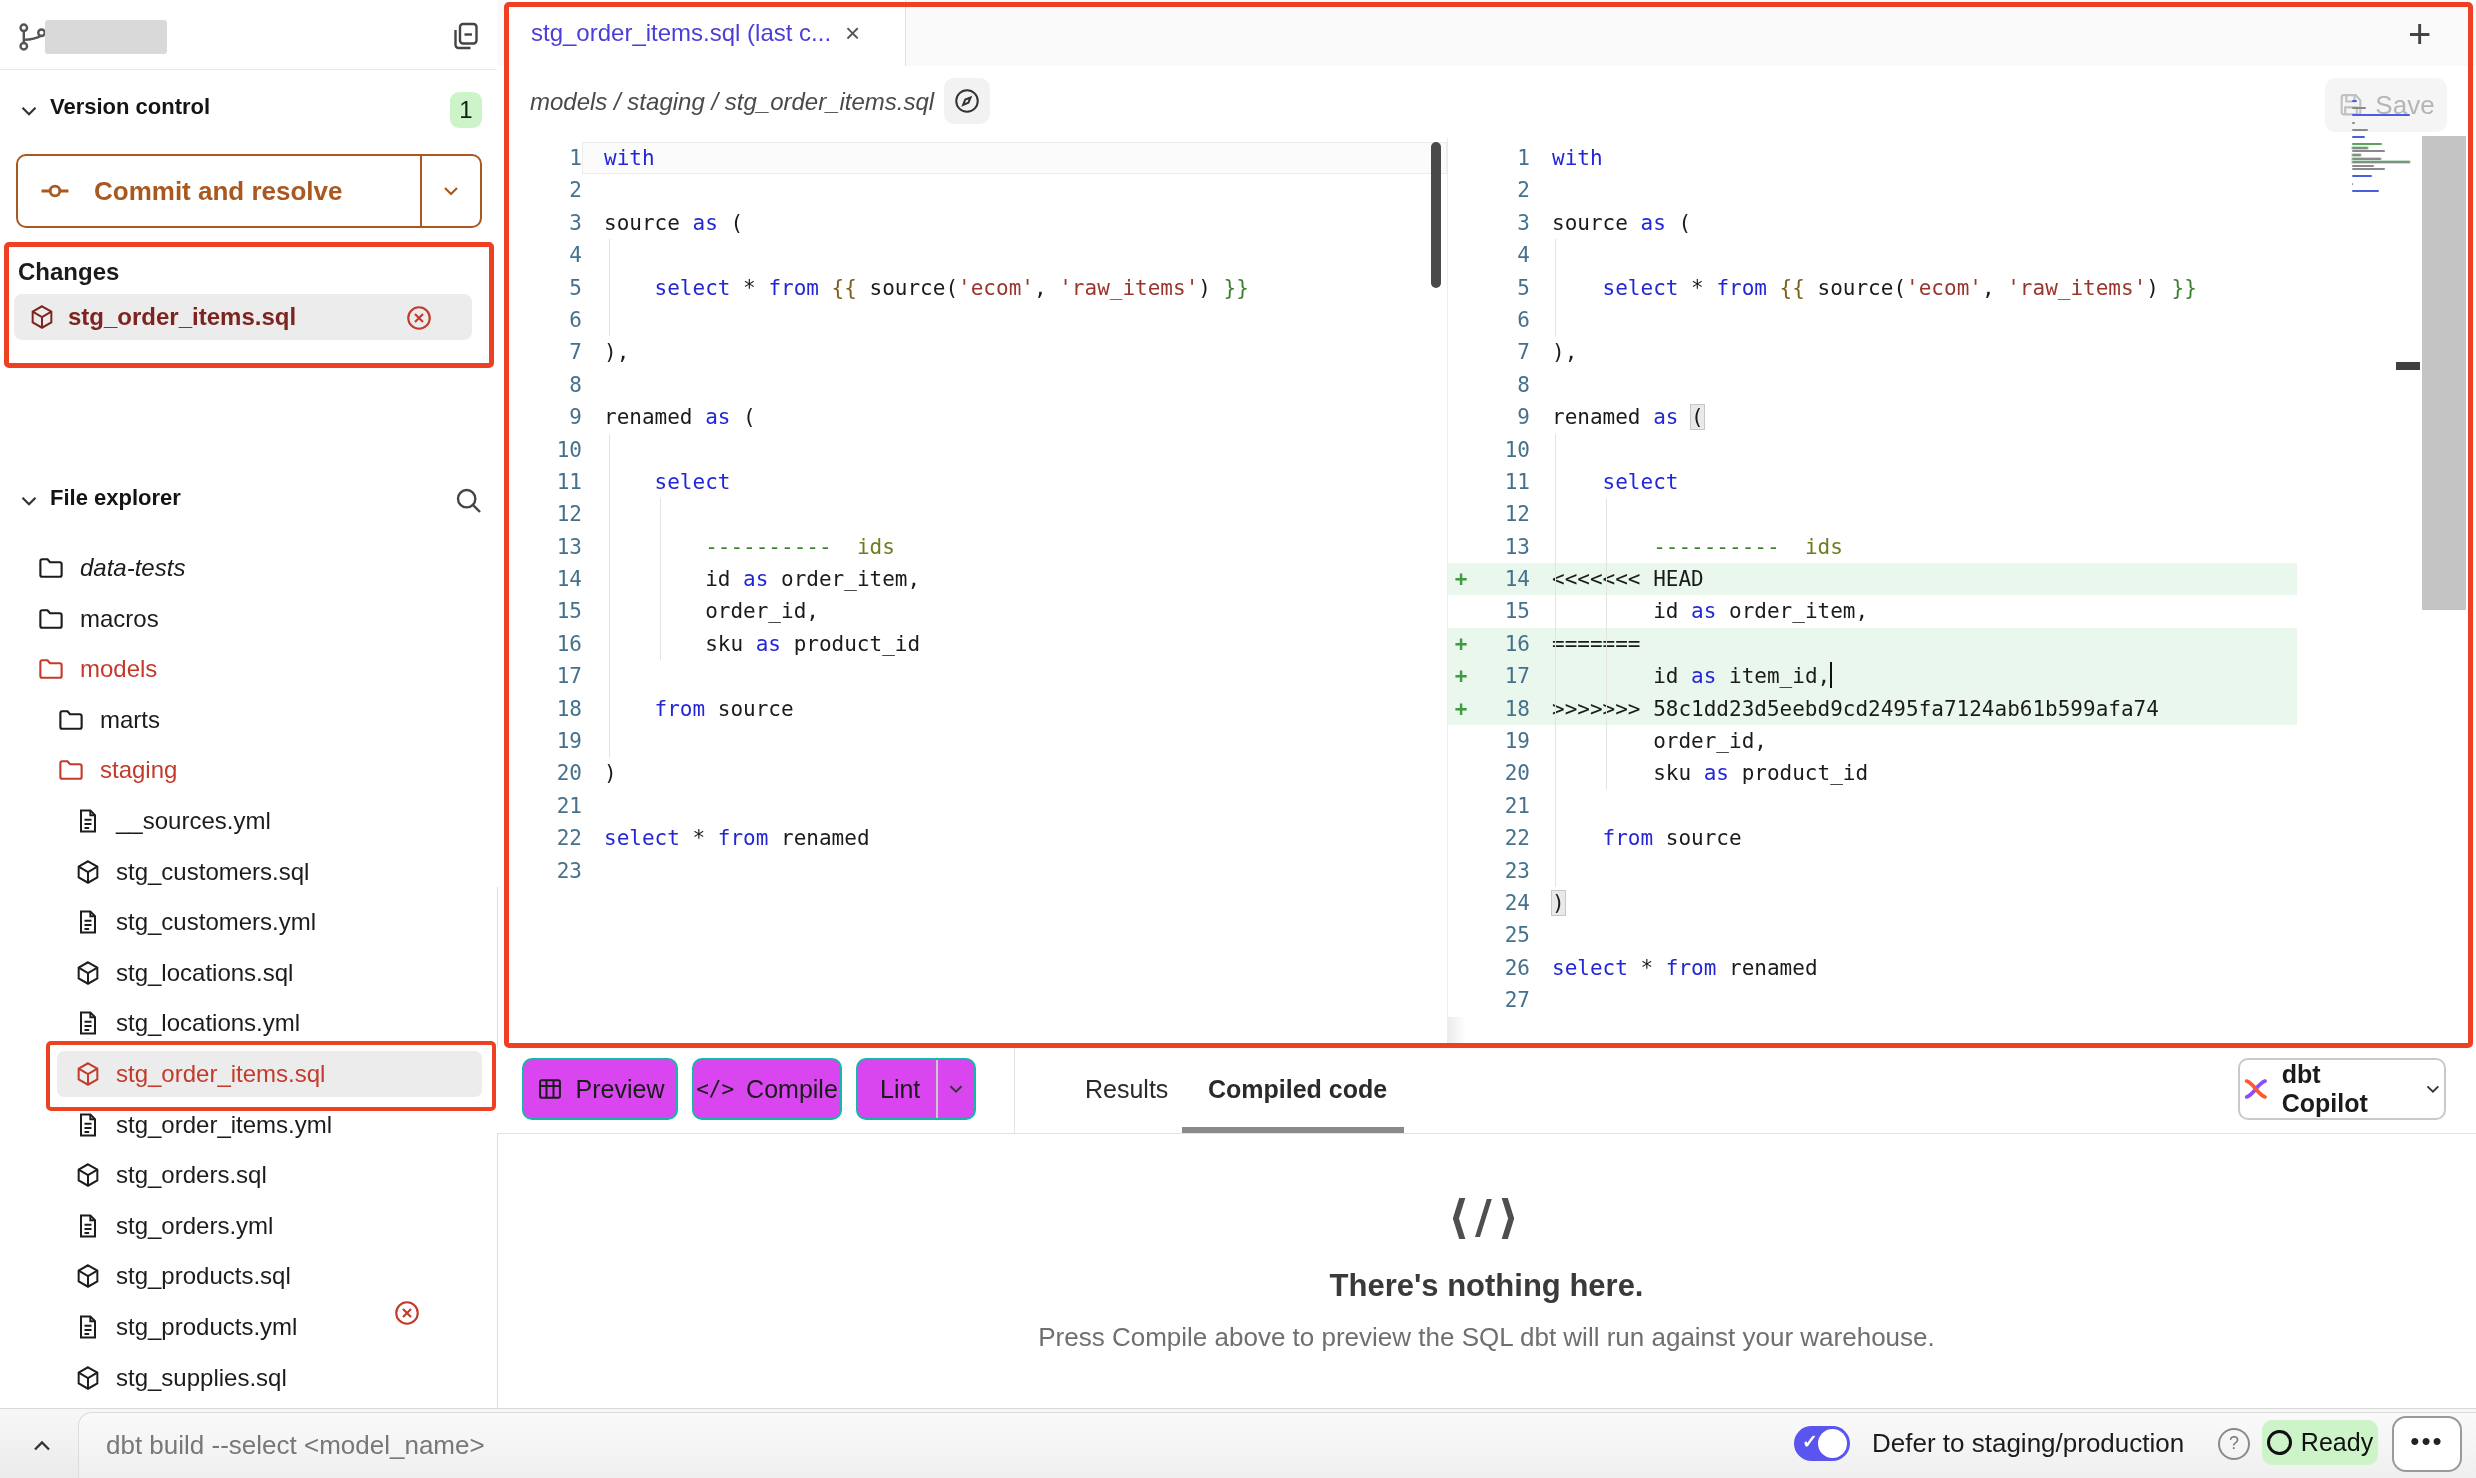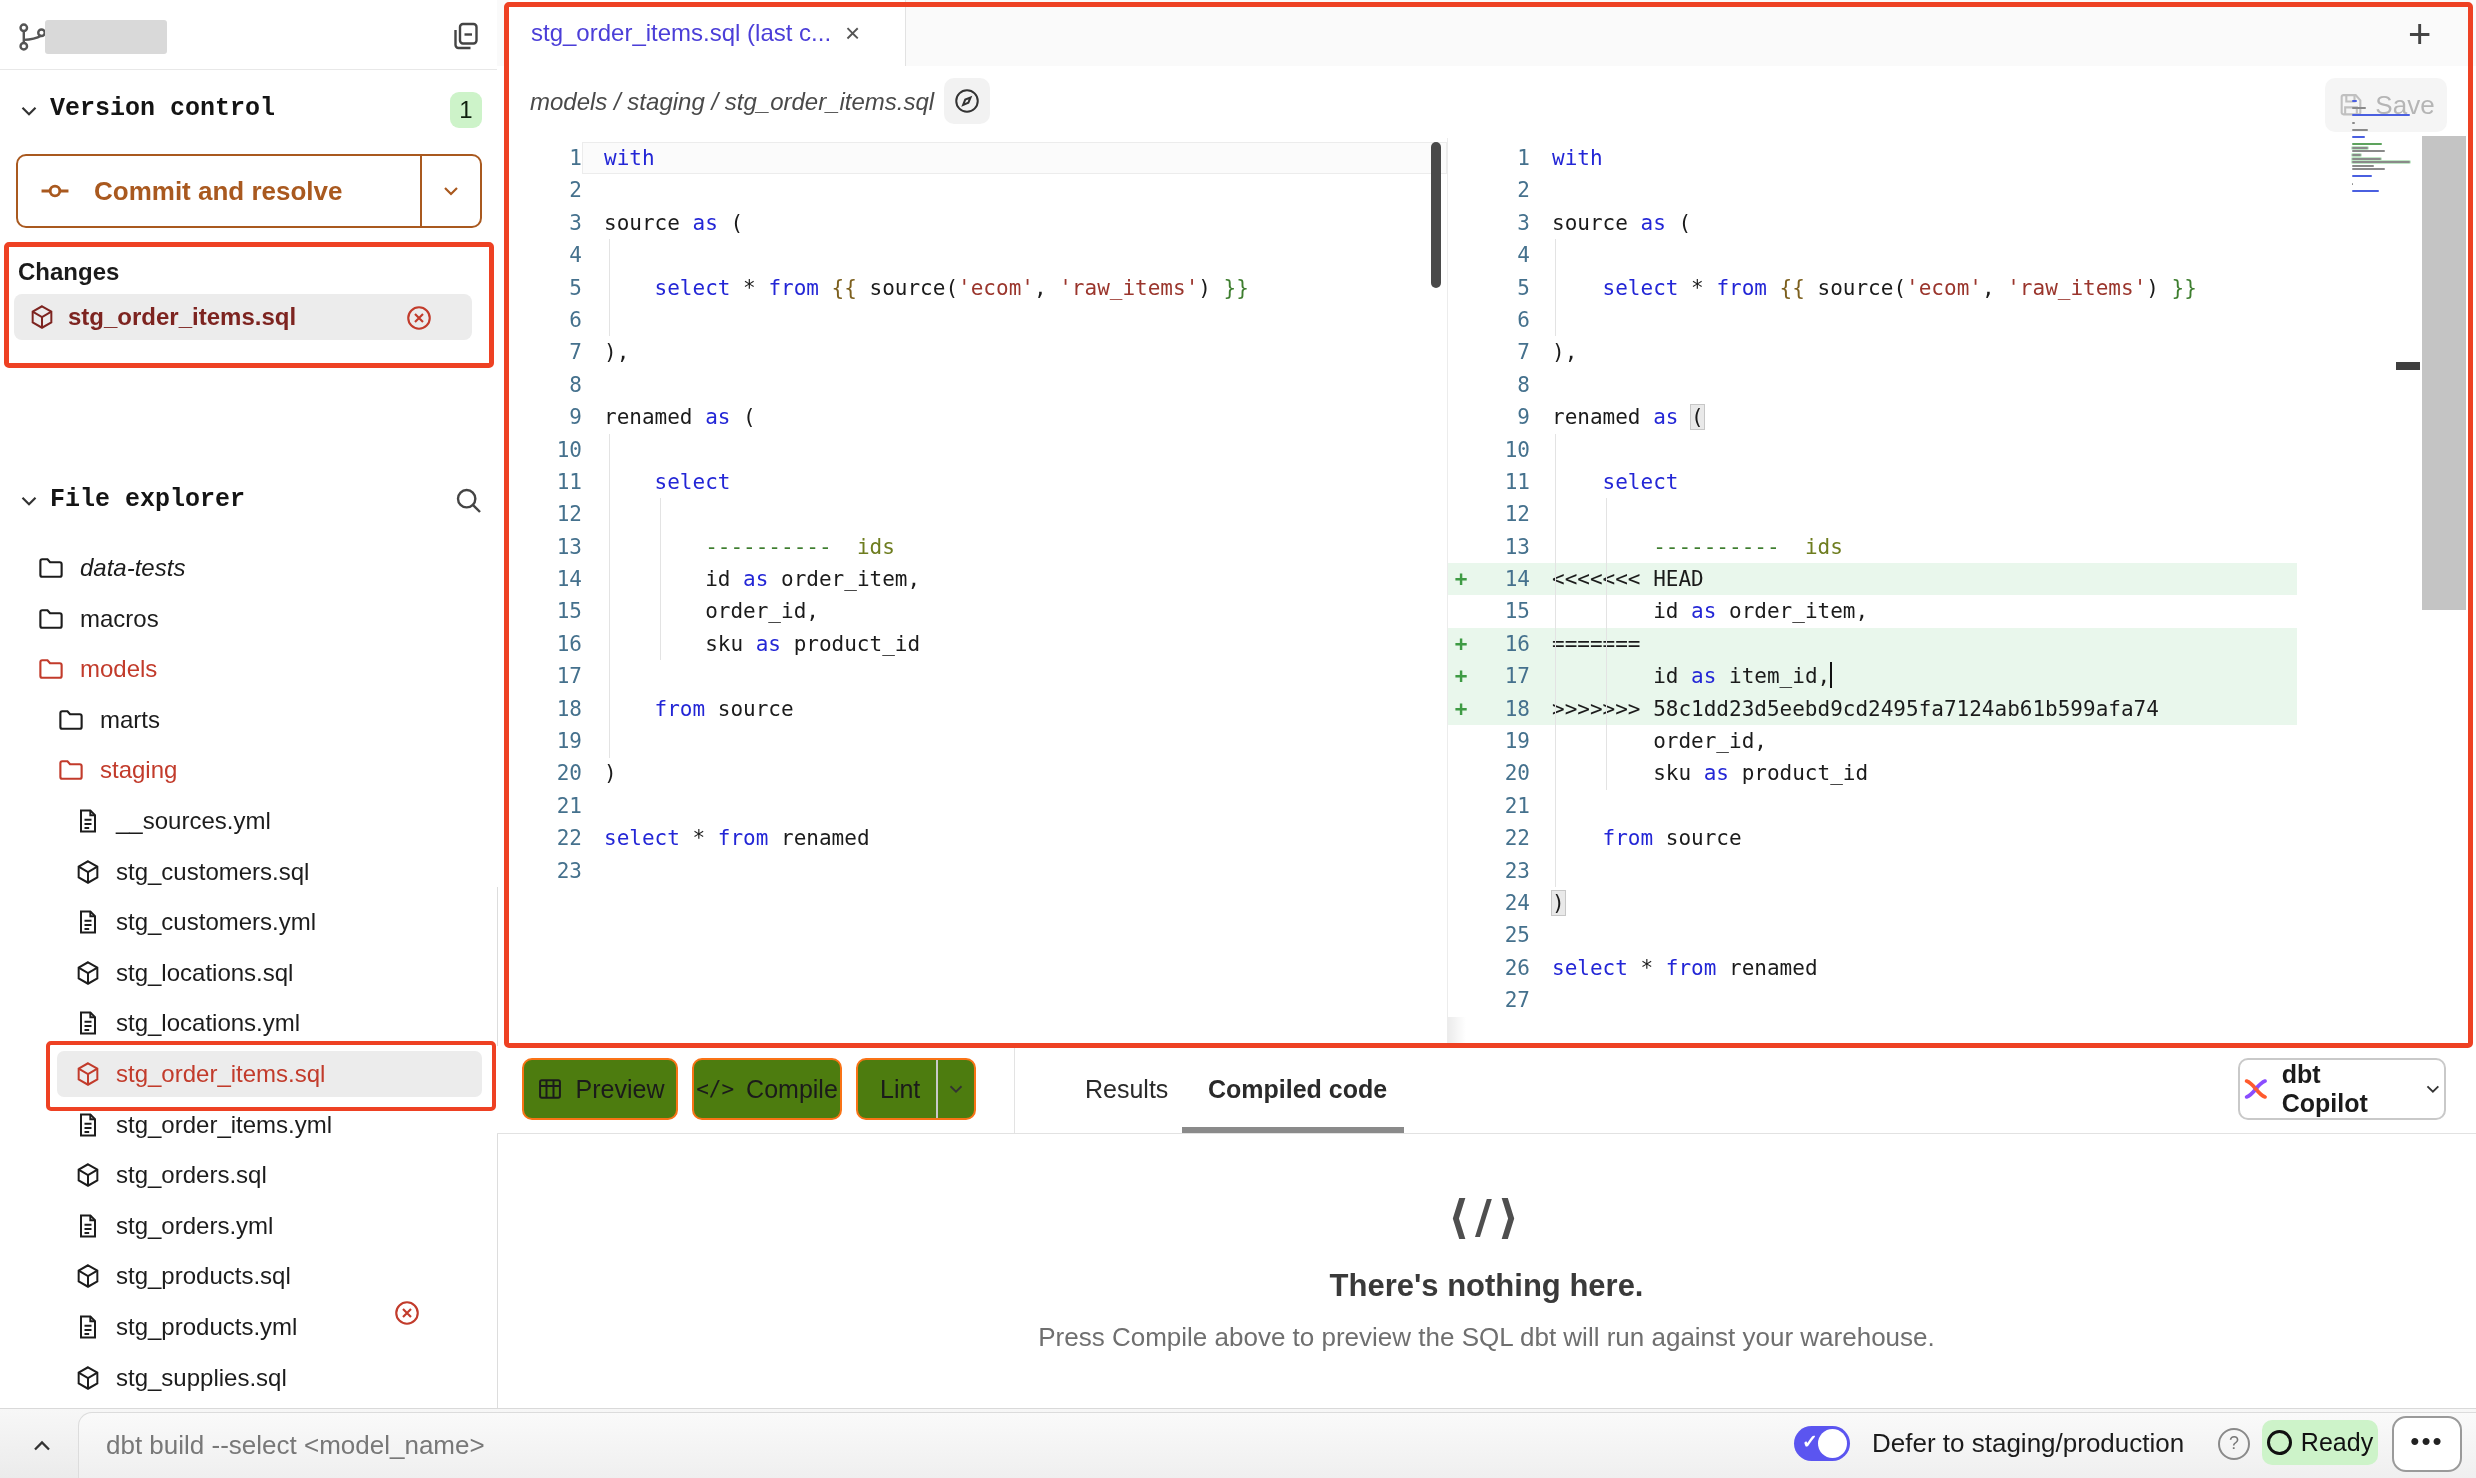--- a/index.html
+++ b/index.html
@@ -5,21 +5,21 @@
   html,body{margin:0;padding:0;background:#fff;}
   #app{position:relative;width:2476px;height:1478px;background:#fff;overflow:hidden;
        font-family:"Liberation Sans",sans-serif;color:#1b1b1b;}
   .abs{position:absolute;}
   svg{display:block;}
 
   
   #sidebar{left:0;top:0;width:497px;height:1408px;border-right:1px solid #ddd;background:#fff;}
   #branch-placeholder{left:45px;top:20px;width:122px;height:34px;background:#d9d9d9;border-radius:3px;}
   .side-divider{left:0;top:69px;width:497px;height:1px;background:#e8e8e8;}
-  .section-title{font-size:25px;font-weight:bold;color:#141414;font-family:Liberation Mono, monospace;}
+  .section-title{font-size:22px;font-weight:bold;color:#141414;}
   #vc-badge{left:450px;top:92px;width:32px;height:36px;background:#CDF3C9;border-radius:9px;
             text-align:center;line-height:36px;font-size:24px;color:#10210f;}
   #commit-btn{left:16px;top:154px;width:462px;height:70px;border:2px solid #A9591F;border-radius:10px;
               display:flex;align-items:center;background:#fff;gap:28px;}
   #commit-btn .main{flex:1;display:flex;align-items:center;height:100%;}
   #commit-btn .lbl{font-size:26px;font-weight:bold;color:#A9591F;margin-left:22px;}
   #commit-btn .split{width:58px;height:100%;border-left:2px solid #A9591F;display:flex;align-items:center;justify-content:center;}
   .ann{border:5px solid #EE4123;border-radius:5px;pointer-events:none;z-index:50;}
   #changes-title{left:18px;top:258px;font-size:24px;font-weight:bold;}
   #changes-row{left:14px;top:294px;width:458px;height:46px;background:#ececec;border-radius:8px;
@@ -75,21 +75,21 @@
   #pane-shadow{left:1448px;top:138px;width:18px;height:908px;
                background:linear-gradient(to right,rgba(0,0,0,0.08),rgba(0,0,0,0));}
   #lscroll{left:1431px;top:142px;width:10px;height:146px;background:#4a4a4a;border-radius:5px;}
   #minimap{left:2352px;top:100px;width:62px;}
   .mm-line{height:2px;margin-bottom:1.6px;border-radius:1px;}
   #rscroll{left:2422px;top:136px;width:44px;height:474px;background:#c4c4c4;}
   #rscroll-mark{left:2396px;top:362px;width:24px;height:8px;background:#3f3f3f;}
 
   
   #btm-toolbar{left:497px;top:1046px;width:1979px;height:87px;background:#fff;border-bottom:1px solid #e2e2e2;}
-  .tool-btn{position:absolute;top:1058px;height:58px;border:2px solid #f97316;border-radius:10px;background:#4d7c0f;
+  .tool-btn{position:absolute;top:1058px;height:58px;border:2px solid #14b8a6;border-radius:10px;background:#d946ef;
             display:flex;align-items:center;justify-content:center;gap:12px;font-size:25px;color:#1b1b1b;}
   #lint-btn .lbl{padding:0 16px 0 22px;}
   #lint-btn .split{height:100%;border-left:2px solid #c9c9c9;display:flex;align-items:center;justify-content:center;width:50px;}
   #tool-sep{left:1014px;top:1046px;width:1px;height:87px;background:#e3e3e3;}
   .res-tab{position:absolute;top:1075px;font-size:25px;color:#2a2a2a;}
   #tab-underline{left:1182px;top:1127px;width:222px;height:6px;background:#8a8a8a;}
   #copilot-btn{left:2238px;top:1058px;width:204px;height:58px;border:2px solid #c9c9c9;border-radius:10px;
                display:flex;align-items:center;justify-content:center;gap:10px;background:#fff;}
   #copilot-btn .lbl{font-size:25px;font-weight:bold;color:#1b1b1b;}
   #empty-icon{left:497px;top:1190px;width:1979px;text-align:center;font-size:46px;color:#4f4f4f;

